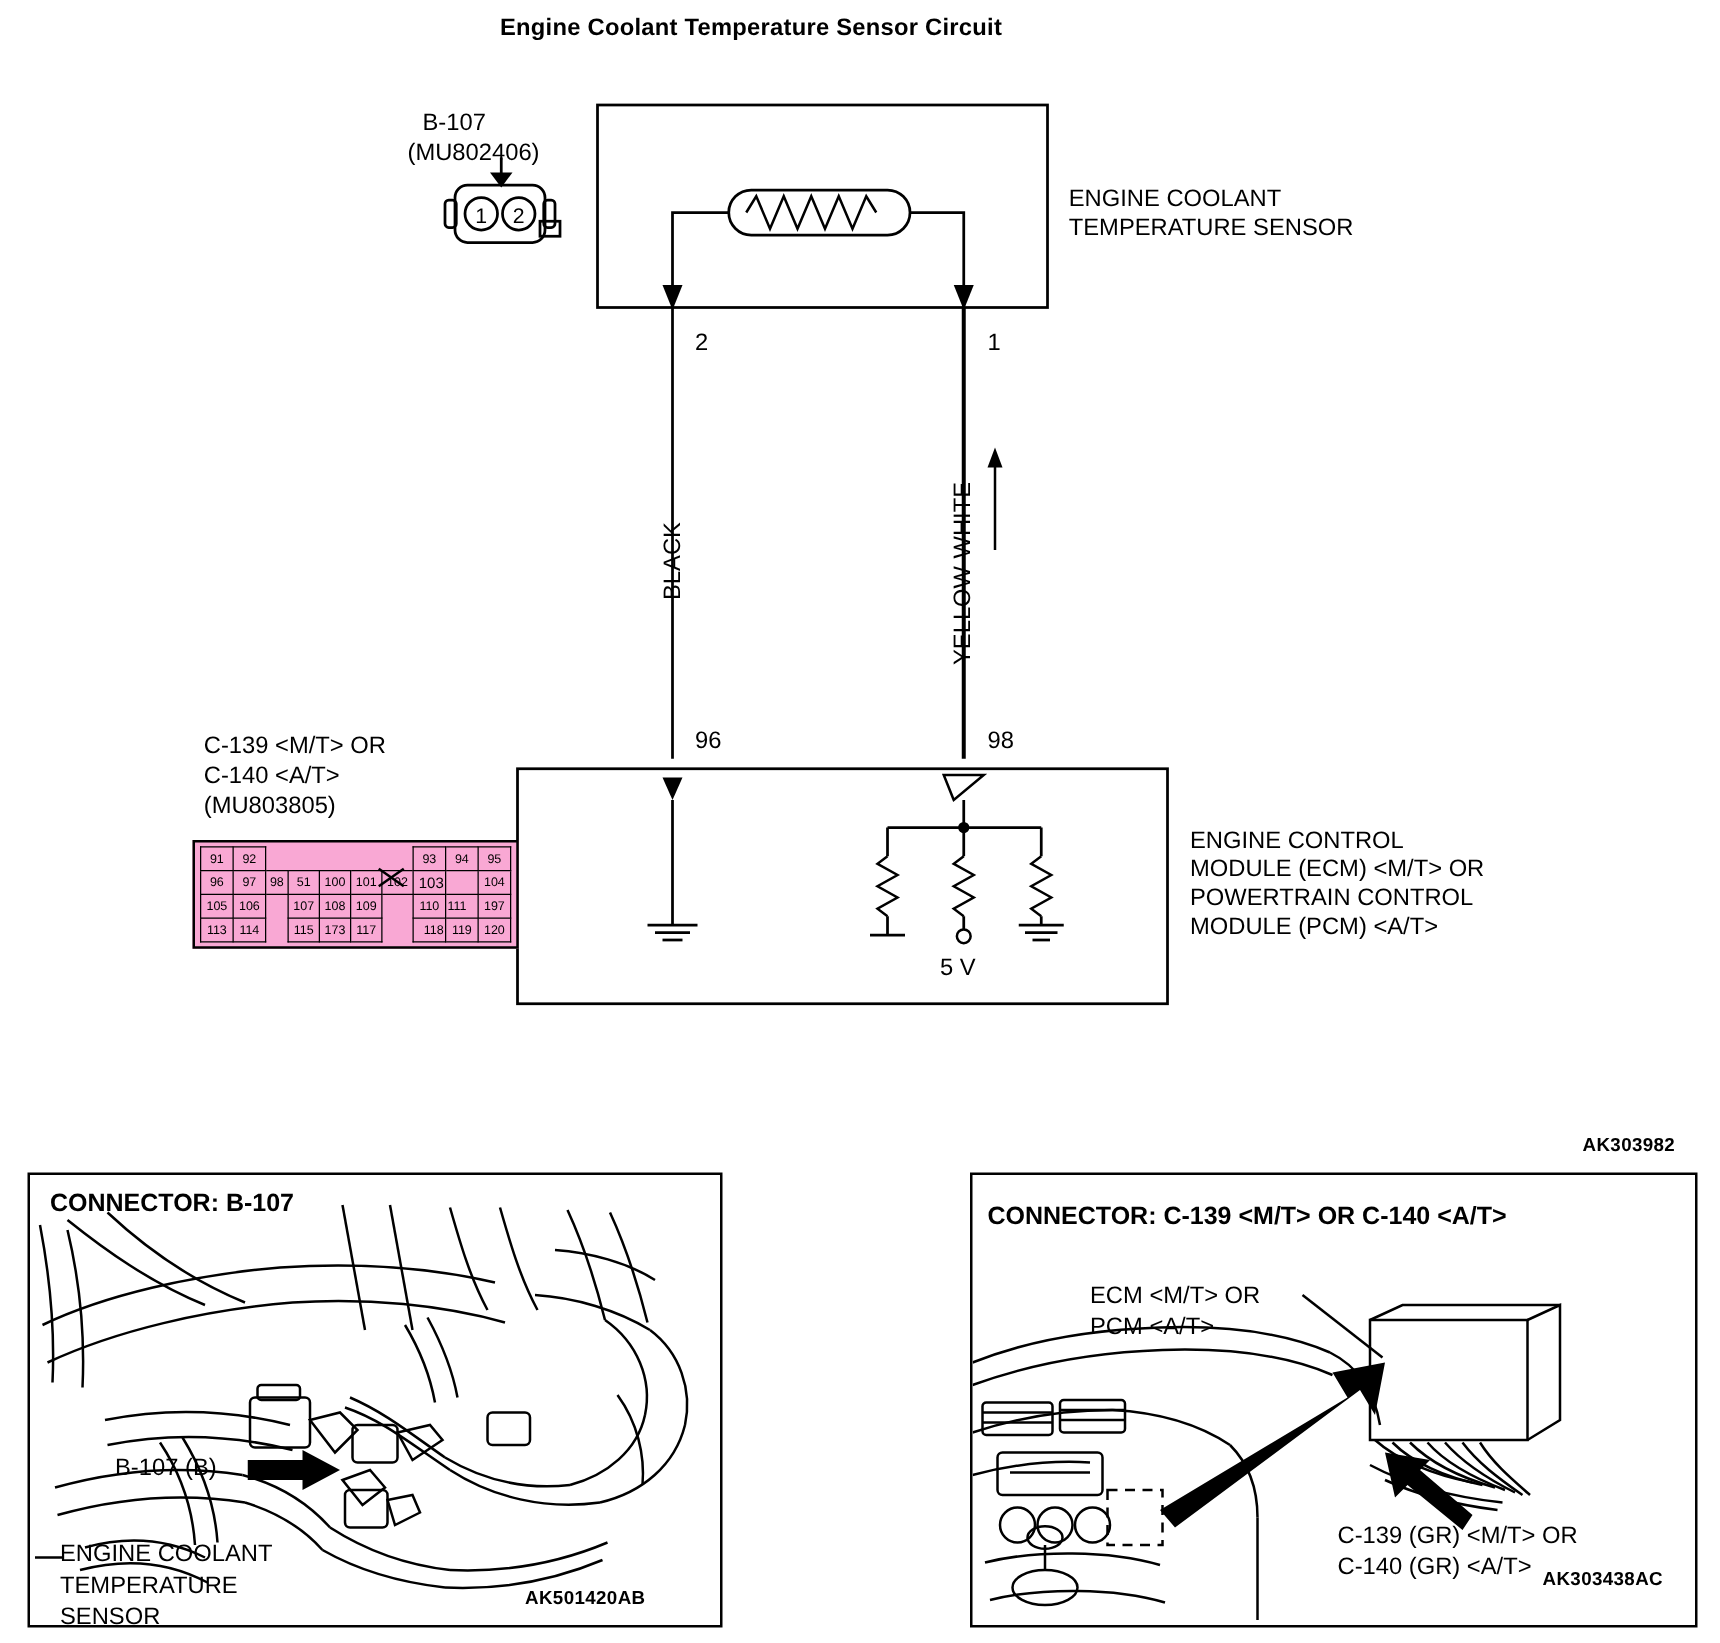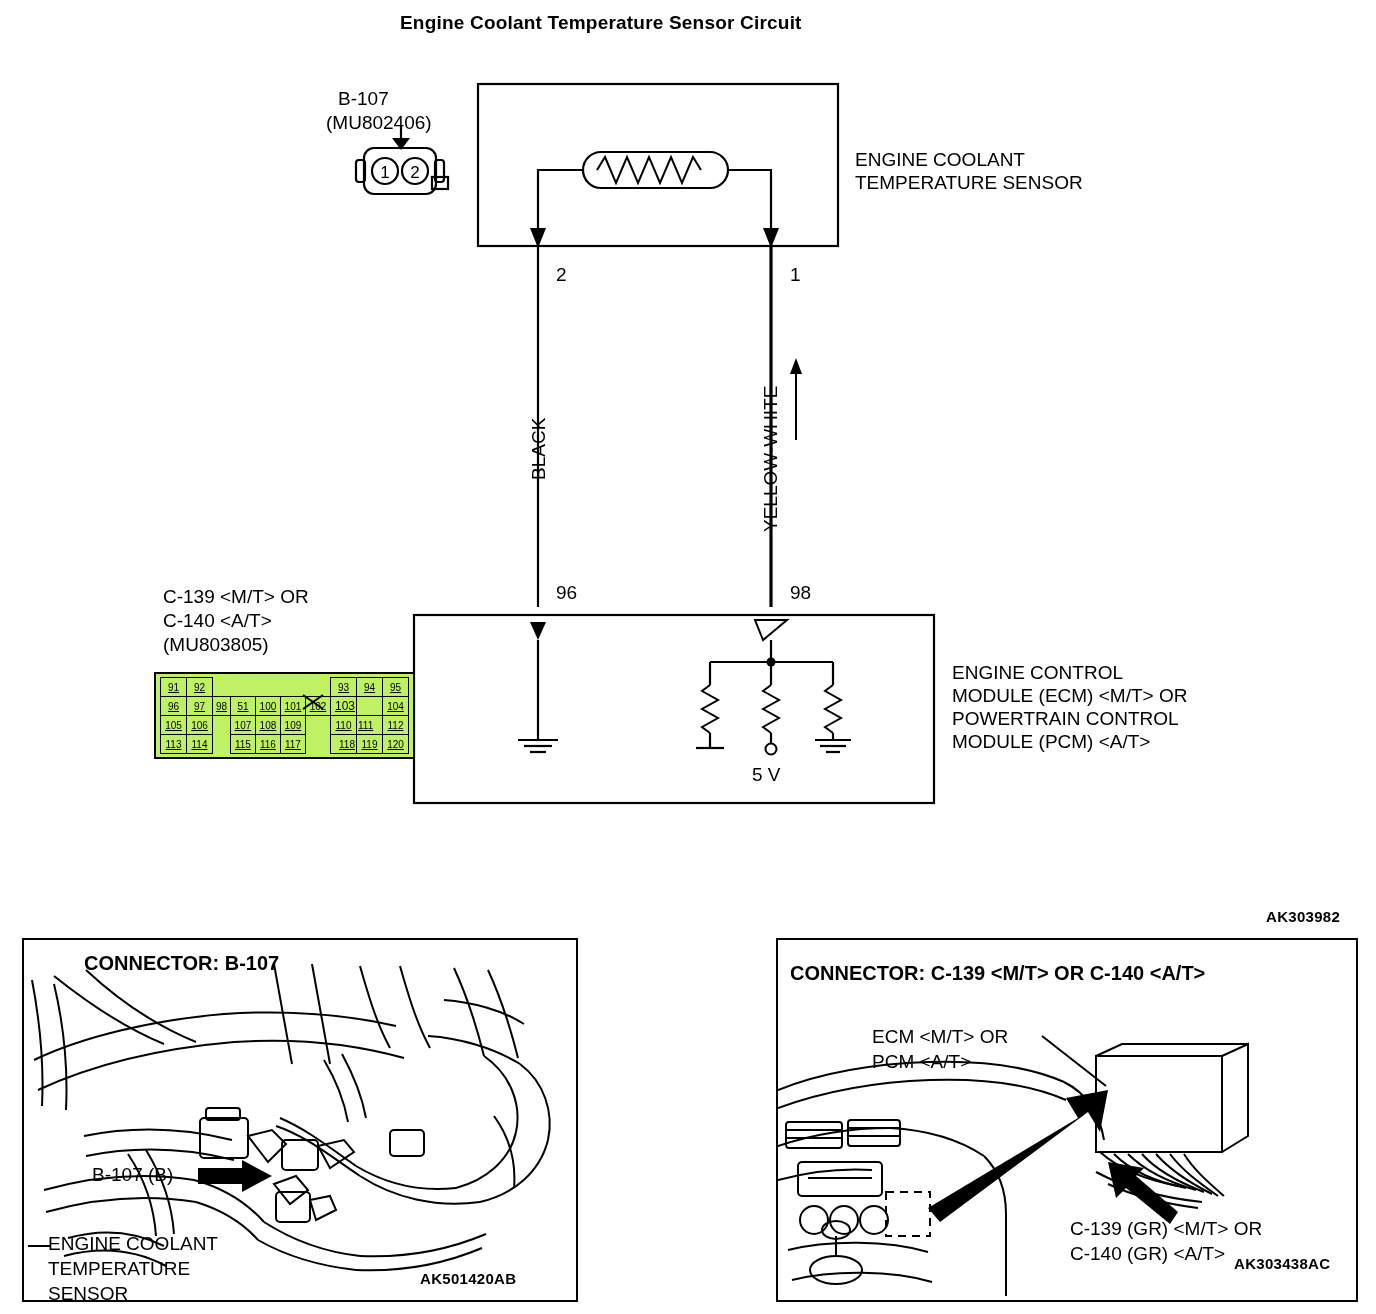--- a/index.html
+++ b/index.html
@@ -105,21 +105,21 @@
 <div class="abs lbl" style="left:952px;top:661px;">ENGINE CONTROL
 MODULE (ECM) &lt;M/T&gt; OR
 POWERTRAIN CONTROL
 MODULE (PCM) &lt;A/T&gt;</div>
 <div class="abs lbl" style="left:752px;top:763px;">5 V</div>
 
 <div class="abs lbl" style="left:163px;top:585px;">C-139 &lt;M/T&gt; OR</div>
 <div class="abs lbl" style="left:163px;top:609px;">C-140 &lt;A/T&gt;</div>
 <div class="abs lbl" style="left:163px;top:633px;">(MU803805)</div>
 
-<div class="abs" style="left:154px;top:672px;border:2.2px solid #000;padding:3px 4px;background:#bef264;text-decoration:underline;">
+<div class="abs" style="left:154px;top:672px;border:2.2px solid #000;padding:3px 4px;background:#f9a8d4;">
   <table style="border-collapse:collapse;">
     <tbody>
       <tr>
         <td style="border:1.4px solid #000;width:23px;height:16px;font-size:10px;text-align:center;">91</td>
         <td style="border:1.4px solid #000;width:23px;height:16px;font-size:10px;text-align:center;">92</td>
         <td colspan="5" style="width:115px;"></td>
         <td style="border:1.4px solid #000;width:23px;height:16px;font-size:10px;text-align:center;">93</td>
         <td style="border:1.4px solid #000;width:23px;height:16px;font-size:10px;text-align:center;">94</td>
         <td style="border:1.4px solid #000;width:23px;height:16px;font-size:10px;text-align:center;">95</td>
       </tr>
@@ -138,28 +138,28 @@
       <tr>
         <td style="border:1.4px solid #000;height:16px;font-size:10px;text-align:center;">105</td>
         <td style="border:1.4px solid #000;height:16px;font-size:10px;text-align:center;">106</td>
         <td style="height:16px;"></td>
         <td style="border:1.4px solid #000;height:16px;font-size:10px;text-align:center;">107</td>
         <td style="border:1.4px solid #000;height:16px;font-size:10px;text-align:center;">108</td>
         <td style="border:1.4px solid #000;height:16px;font-size:10px;text-align:center;">109</td>
         <td style="height:16px;"></td>
         <td style="border:1.4px solid #000;height:16px;font-size:10px;text-align:center;">110</td>
         <td style="border:1.4px solid #000;height:16px;font-size:10px;text-align:left;">111</td>
-        <td style="border:1.4px solid #000;height:16px;font-size:10px;text-align:center;">112</td>
+        <td style="border:1.4px solid #000;height:16px;font-size:10px;text-align:center;">197</td>
       </tr>
       <tr>
         <td style="border:1.4px solid #000;height:16px;font-size:10px;text-align:center;">113</td>
         <td style="border:1.4px solid #000;height:16px;font-size:10px;text-align:center;">114</td>
         <td style="height:16px;"></td>
         <td style="border:1.4px solid #000;height:16px;font-size:10px;text-align:center;">115</td>
-        <td style="border:1.4px solid #000;height:16px;font-size:10px;text-align:center;">116</td>
+        <td style="border:1.4px solid #000;height:16px;font-size:10px;text-align:center;">173</td>
         <td style="border:1.4px solid #000;height:16px;font-size:10px;text-align:center;">117</td>
         <td style="height:16px;"></td>
         <td style="border:1.4px solid #000;height:16px;font-size:10px;text-align:right;">118</td>
         <td style="border:1.4px solid #000;height:16px;font-size:10px;text-align:center;">119</td>
         <td style="border:1.4px solid #000;height:16px;font-size:10px;text-align:center;">120</td>
       </tr>
     </tbody>
   </table>
 </div>
 
@@ -219,21 +219,21 @@
       <rect x="252" y="252" width="34" height="30" rx="4"></rect>
       <path d="M286,260 L306,256 L312,270 L292,280 Z"></path>
       <path d="M104,214 C120,238 130,266 132,296"></path>
       <path d="M122,210 C138,236 148,264 150,294"></path>
       <path d="M470,176 C486,198 492,224 490,248"></path>
       <path d="M300,120 C312,140 320,160 324,182"></path>
       <path d="M318,114 C330,136 338,156 342,178"></path>
     </g>
   </svg>
 </div>
-<div class="abs lbl bold" style="left:40px;top:952px;font-size:20px;margin-left:44px;">CONNECTOR: B-107</div>
+<div class="abs lbl bold" style="left:40px;top:952px;font-size:20px;">CONNECTOR: B-107</div>
 <div class="abs lbl" style="left:92px;top:1163px;font-size:19px;">B-107 (B)</div>
 <svg class="abs" style="left:198px;top:1158px;" width="78" height="40">
   <polygon points="0,10 44,10 44,2 74,18 44,34 44,26 0,26" fill="#000"></polygon>
 </svg>
 <div class="abs lbl" style="left:48px;top:1231px;font-size:19px;line-height:25px;">ENGINE COOLANT
 TEMPERATURE
 SENSOR</div>
 <svg class="abs" style="left:26px;top:1232px;" width="26" height="18">
   <line x1="2" y1="14" x2="24" y2="14" stroke="#000" stroke-width="2"></line>
 </svg>

